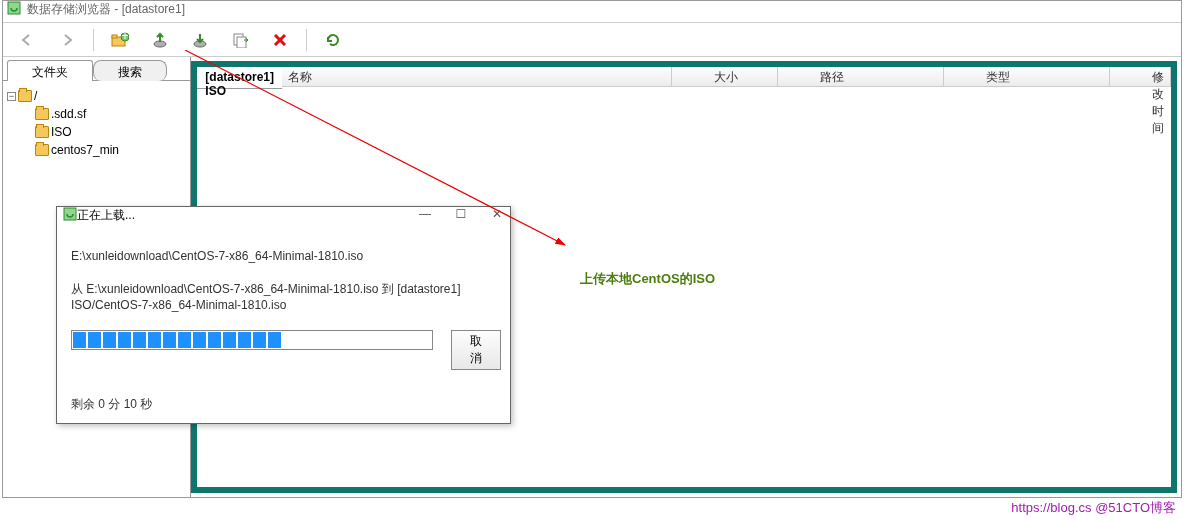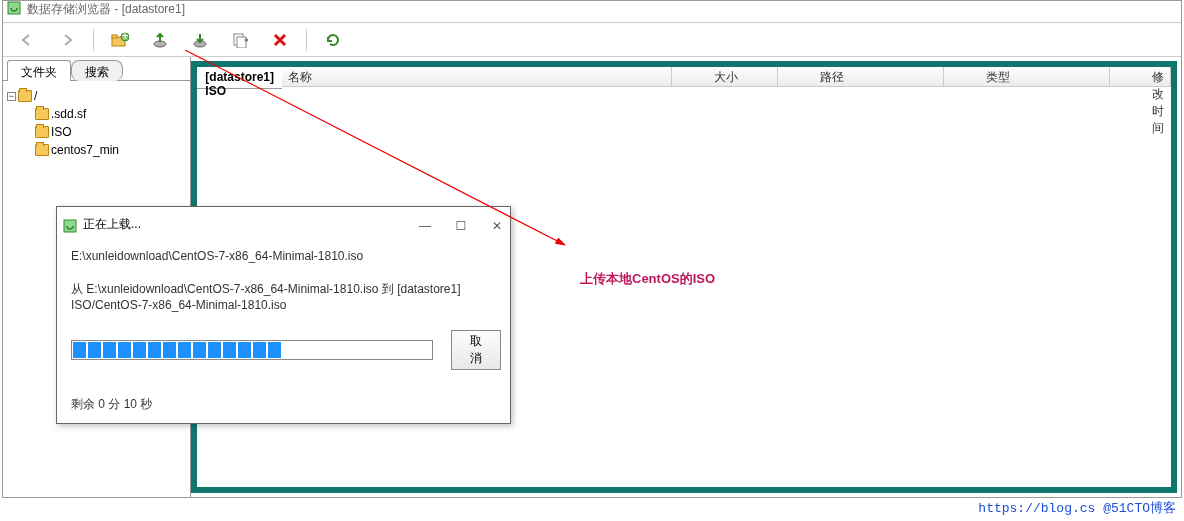--- a/index.html
+++ b/index.html
@@ -6,47 +6,47 @@
 body { background:#fff; width:1184px; height:521px; position:relative; overflow:hidden; }
 .window { border:1px solid #999; width:1180px; margin:0 auto; background:#fff; }
 .titlebar { height:22px; background:#fff; border-bottom:1px solid #ccc; display:flex; padding:0 4px; gap:6px; color:#666; }
 .app-icon { width:14px; height:14px; display:inline-flex; align-items:center; justify-content:center; }
 .toolbar { height:34px; border-bottom:1px solid #ccc; display:flex; align-items:center; padding:0 6px; gap:4px; background:#fff; }
 .tool-sep { width:1px; height:22px; background:#ccc; margin:0 4px; }
 .tool-btn { width:36px; height:26px; display:flex; align-items:center; justify-content:center; border:1px solid transparent; }
 .main { display:flex; height:440px; }
 .left-pane { width:378px; border-right:1px solid #999; display:flex; flex-direction:column; }
 .tabs { display:flex; height:24px; border-bottom:1px solid #999; padding:2px 4px 0 4px; gap:0; }
-.tab { padding:3px 13px; border:1px solid #999; border-bottom:none; background:#fff; position:relative; top:1px; border-radius:3px 3px 0 0; }
+.tab { padding:3px 24px; border:1px solid #999; border-bottom:none; background:#fff; position:relative; top:1px; border-radius:3px 3px 0 0; }
 .tab.inactive { background:#f0f0f0;border-radius:8px; }
 .tree { flex:1; padding:6px 4px; background:#fff; position:relative; }
 .tree-row { display:flex; align-items:center; height:18px; gap:2px; }
 .folder-icon { width:14px; height:12px; background:#f6c75b; border:1px solid #b8860b; border-radius:1px; position:relative; }
 .folder-icon::before { content:""; position:absolute; top:-3px; left:0; width:6px; height:3px; background:#f6c75b; border:1px solid #b8860b; border-bottom:none; }
 .minus-box { width:9px; height:9px; border:1px solid #888; display:inline-flex; align-items:center; justify-content:center; font-size:9px; line-height:1; color:#444; }
 .right-pane { flex:1; display:flex; flex-direction:row; border:6px solid #0f766e; margin:4px 4px 4px 0; }
 .path-bar { height:22px; border-bottom:1px solid #999; padding:3px 8px; font-weight:bold; background:#fff; }
 .grid-header { display:flex; height:20px; background:linear-gradient(#fdfdfd,#ececec); border-bottom:1px solid #ccc;gap:36px; }
 .grid-header div { border-right:1px solid #ccc; padding:2px 6px; color:#333; }
 .grid-body { flex:1; background:#fff; }
 .dialog { position:absolute; left:56px; top:206px; width:455px; background:#fff; border:1px solid #666; box-shadow:2px 2px 6px rgba(0,0,0,.25); }
-.dlg-title { height:26px; display:flex; align-items:flex-end; padding:0 6px; gap:6px; }
+.dlg-title { height:26px; display:flex; align-items:flex-start; padding:0 6px; }
 .dlg-ctrls { margin-left:auto; display:flex; gap:22px; color:#555; }
 .dlg-ctrl { width:14px; text-align:center; cursor:default; }
 .dlg-body { padding:10px 14px 10px 14px; }
 .dlg-line { margin:6px 0; color:#333; font-family:Tahoma,sans-serif; }
-.progress { margin-top:18px; display:flex; align-items:center; gap:18px; }
+.progress { margin-top:18px; display:flex; align-items:flex-start; gap:18px; }
 .pbar { flex:1; height:20px; border:1px solid #888; background:#fff; display:flex; align-items:center; padding:1px; gap:2px; }
 .pseg { width:13px; height:16px; background:#1e90ff; }
 .pseg.empty { background:transparent; }
 .btn { border:1px solid #888; background:linear-gradient(#fdfdfd,#e8e8e8); padding:2px 18px; }
 .remaining { margin-top:26px; color:#333; font-family:Tahoma,"SimSun",sans-serif; }
-.annotation { position:absolute; left:580px; top:270px; color:#be185d; font-weight:bold; font-size:13px; }
+.annotation { position:absolute; left:580px; top:270px; color:#4d7c0f; font-weight:bold; font-size:13px; }
 svg.arrow { position:absolute; left:130px; top:50px; pointer-events:none; }
-.watermark { position:absolute; right:8px; bottom:4px; color:#1d4ed8; font-size:13px;font-family:Liberation Mono, monospace; }
+.watermark { position:absolute; right:8px; bottom:4px; color:#a21caf; font-size:13px; }
 </style>
 </head>
 <body>
 
 <div class="window">
   <div class="titlebar">
     <span class="app-icon">
       <svg width="14" height="14" viewBox="0 0 14 14">
           <rect x="1" y="1" width="12" height="12" fill="#8fd68f" stroke="#2e8b2e"></rect>
           <path d="M4 7 A3 3 0 1 0 10 7" fill="none" stroke="#2e8b2e" stroke-width="1.5"></path>

